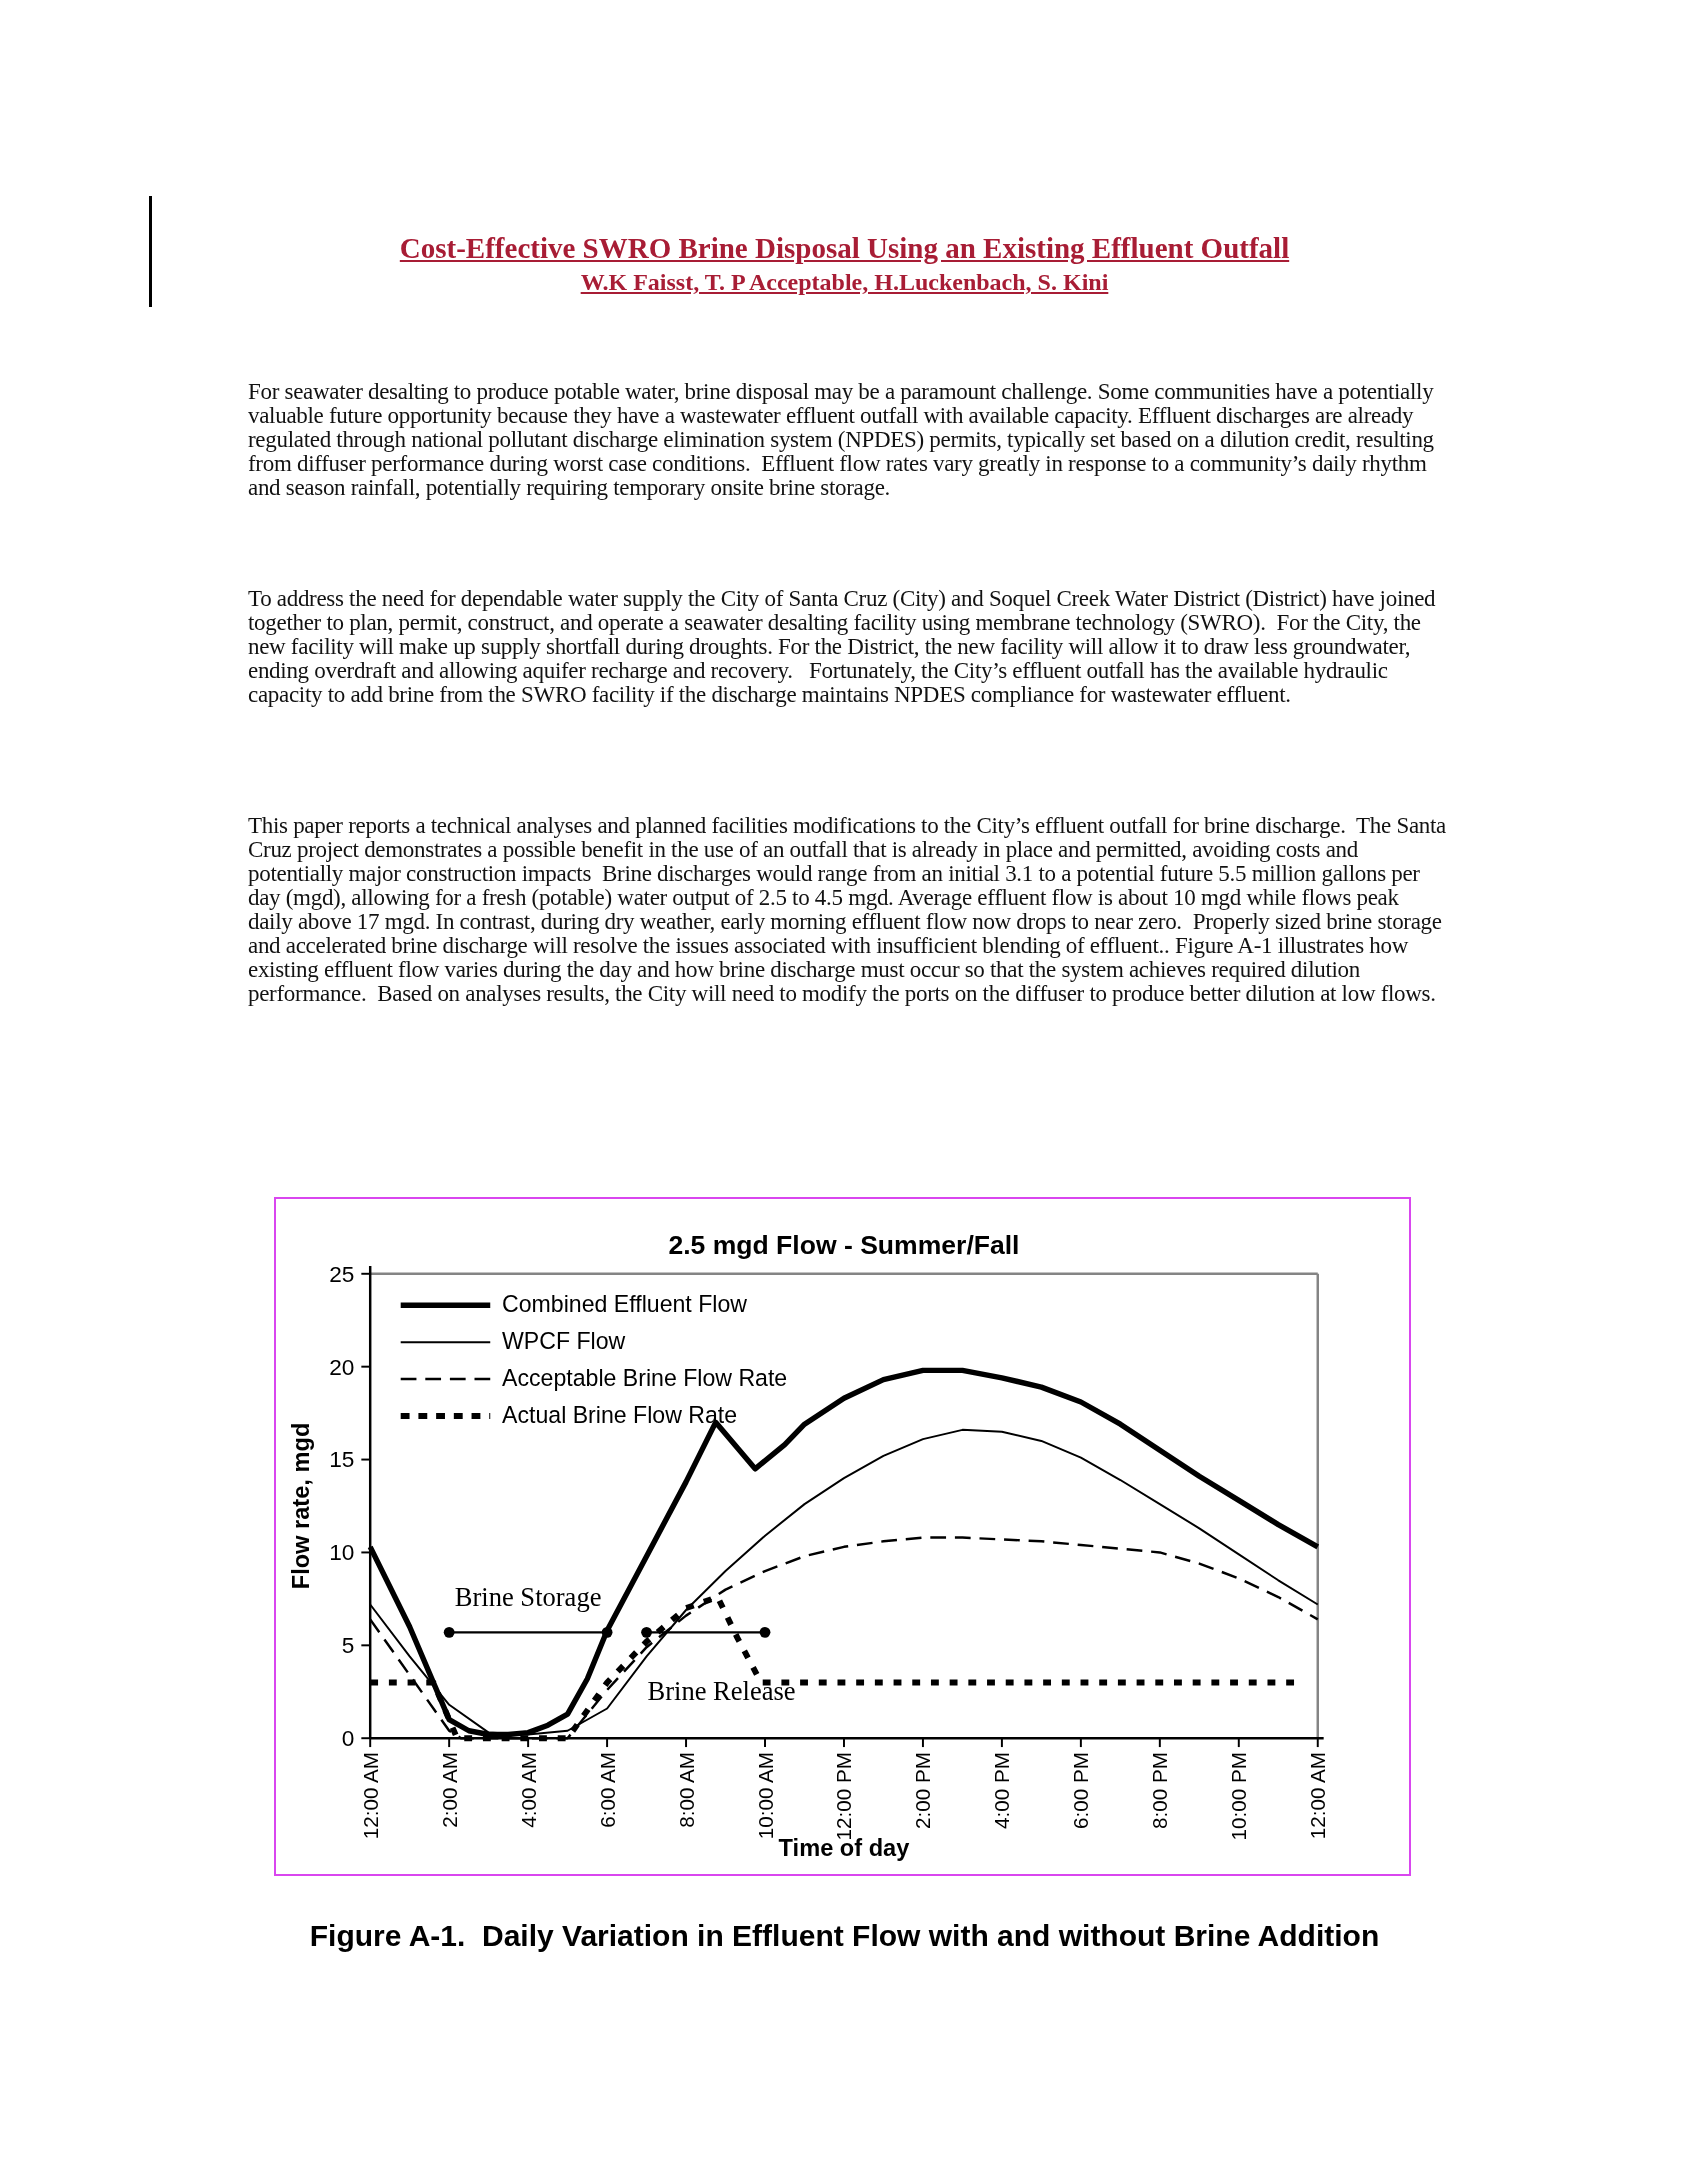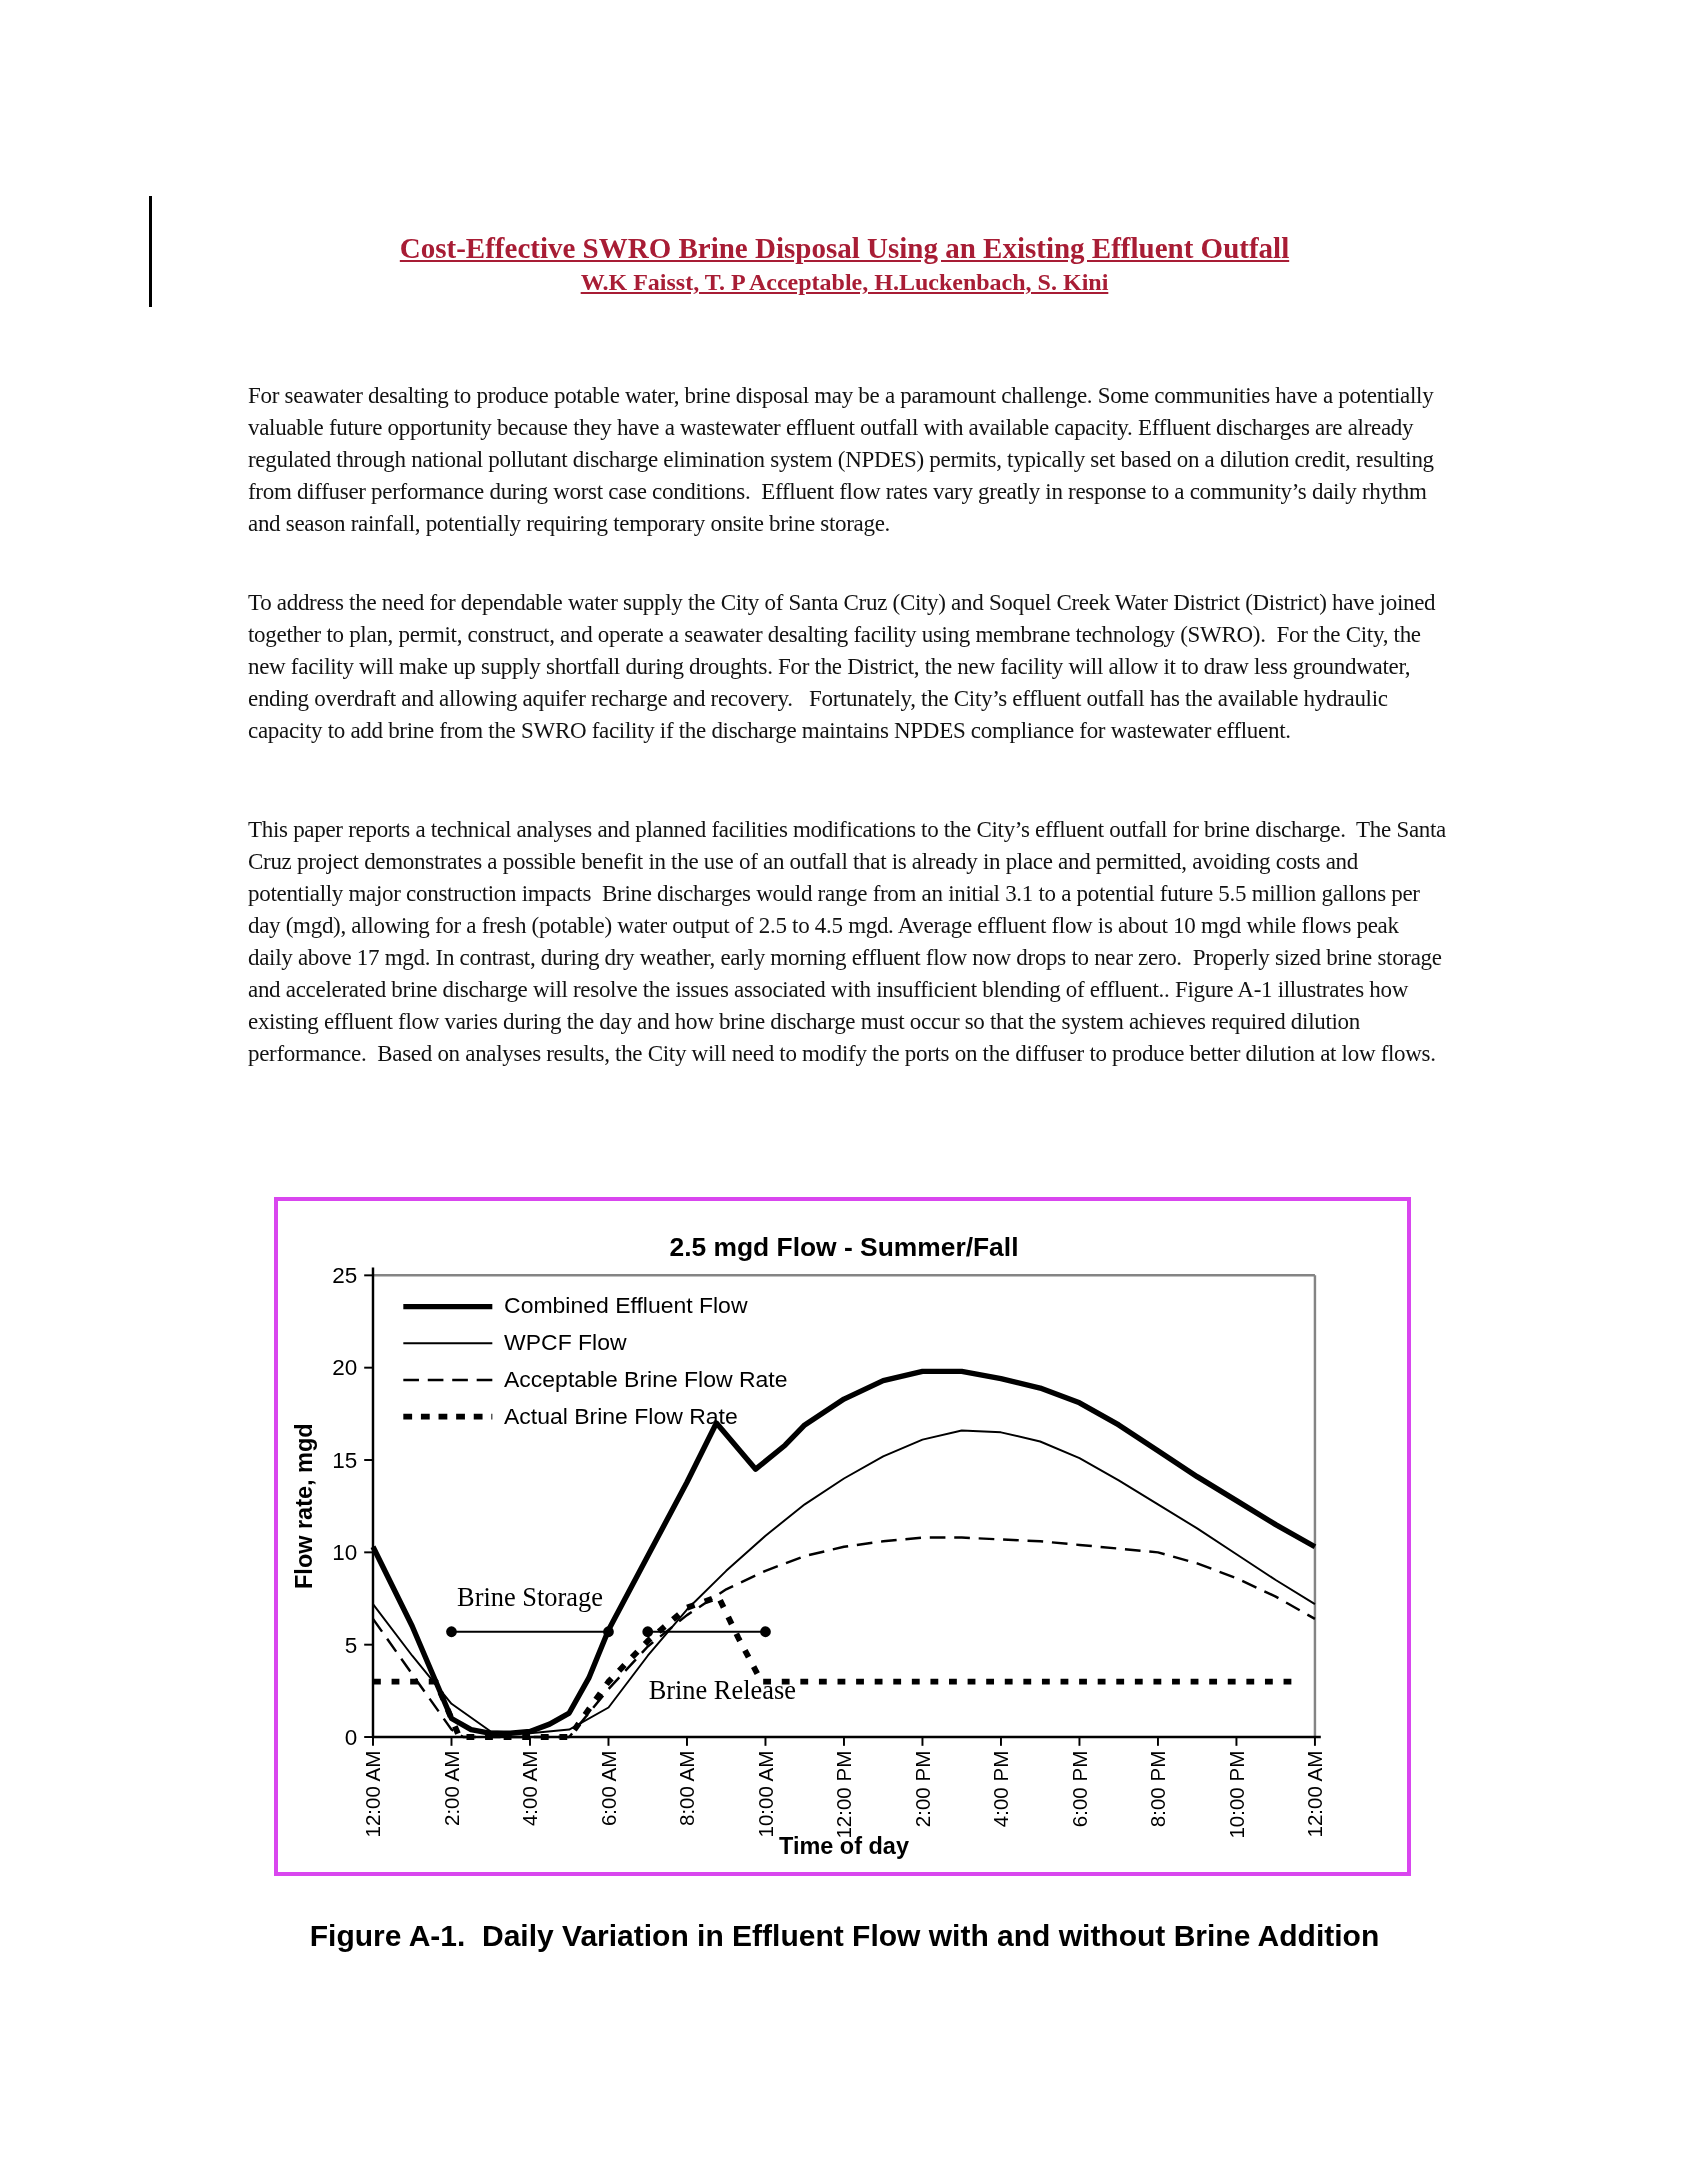--- a/index.html
+++ b/index.html
@@ -28,32 +28,32 @@
     left:248px;top:269px;width:1193px;
     text-align:center;
     font-family:"Liberation Serif", serif;
     font-weight:bold;font-size:24px;
     color:#A81D35;
     text-decoration:underline;
     white-space:pre-wrap;
   }
   .body-par{
     left:248px;width:1200px;
-    font-size:23px;line-height:32px;
+    font-size:23px;line-height:24px;
     letter-spacing:-0.3px;
     color:#121212;
     text-align:left;
     white-space:pre-wrap;
   }
   .p1{top:380px;}
   .p2{top:587px;}
   .p3{top:814px;}
   .chart-frame{
     left:274px;top:1197px;width:1137px;height:679px;
-    border:4px solid #d946ef;
+    border:2px solid #d946ef;
     box-sizing:border-box;
     background:#fff;
   }
   .chart-frame svg{display:block;width:100%;height:100%;}
   .fig-caption{
     left:248px;top:1919px;width:1193px;
     text-align:center;
     font-family:"Liberation Sans", sans-serif;
     font-weight:bold;font-size:30px;
     color:#000;

